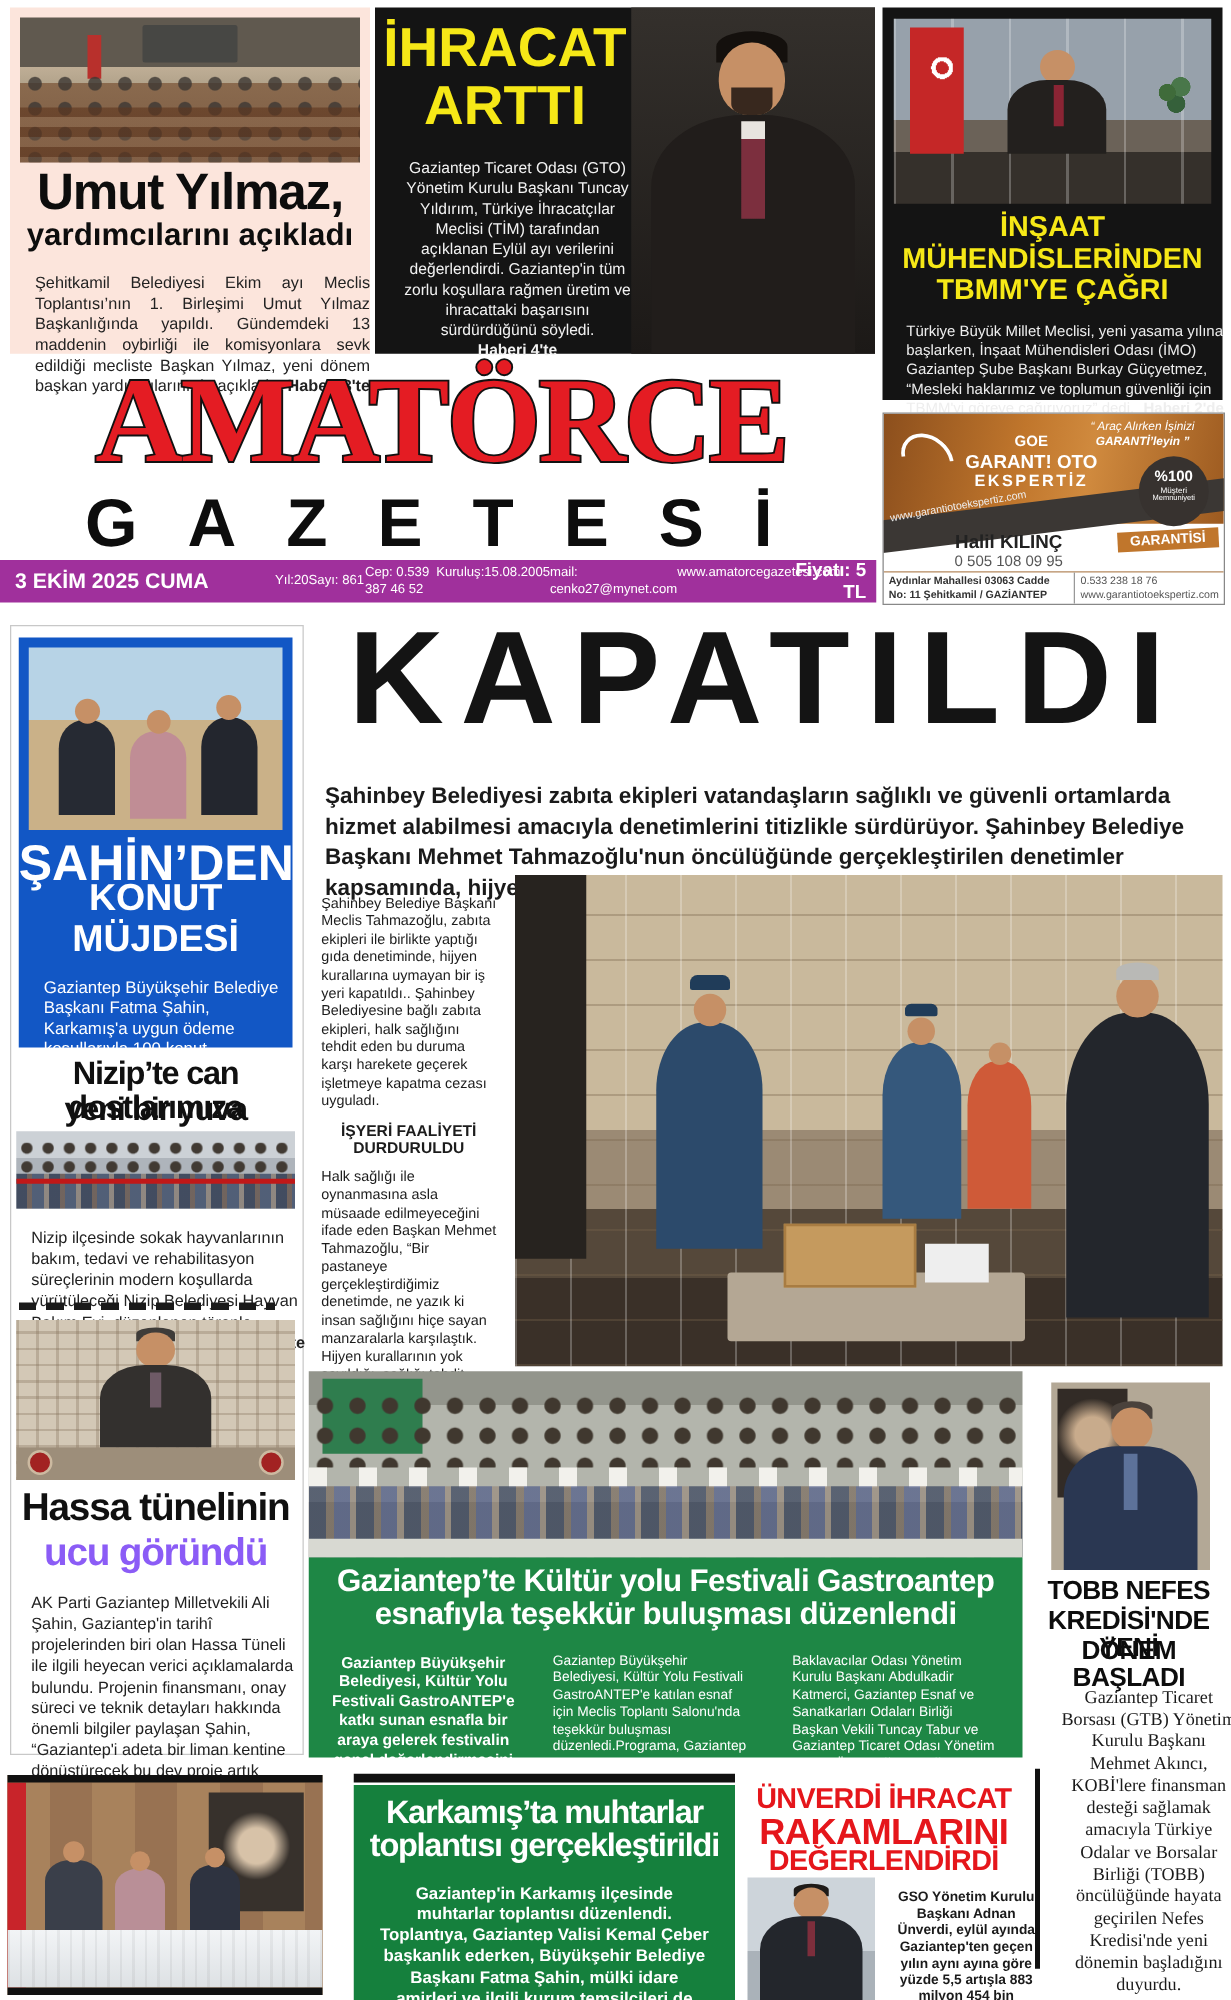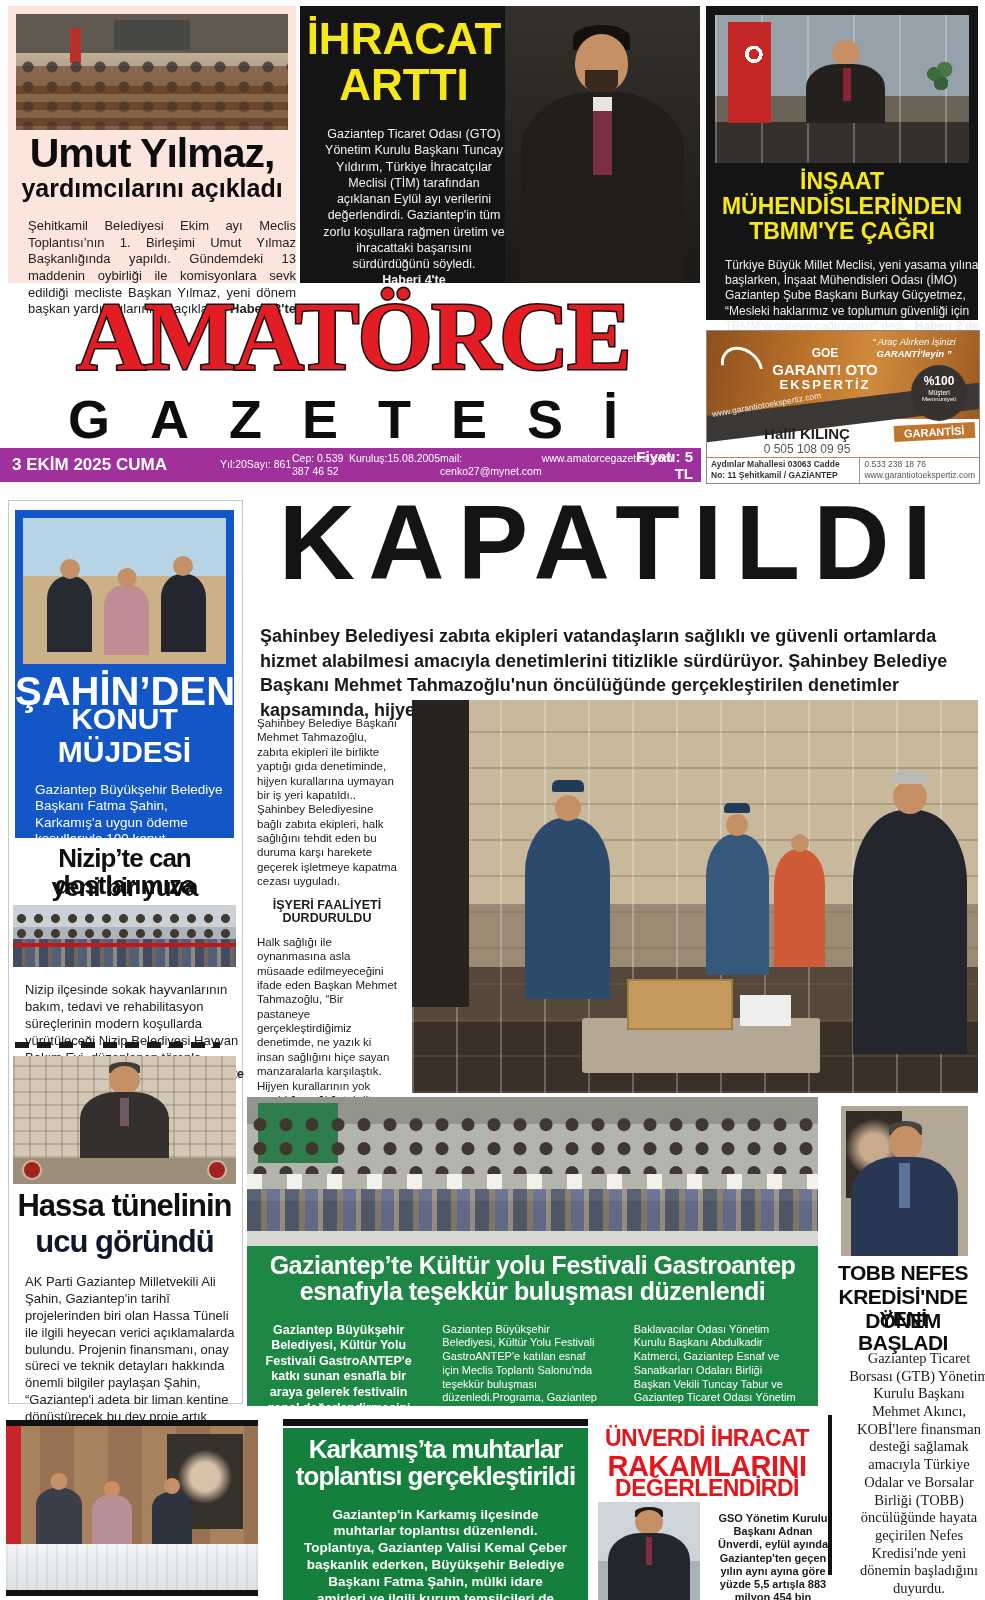--- a/index.html
+++ b/index.html
@@ -167,28 +167,28 @@
   <div class="ph" style="left:13px;top:1056px;width:223px;height:128px;background:repeating-linear-gradient(90deg,rgba(125,105,82,.3) 0 2px,transparent 2px 16px),repeating-linear-gradient(0deg,rgba(125,105,82,.3) 0 2px,transparent 2px 13px),#d3c8b6;">
     <div style="left:43%;top:5%;width:14%;height:8%;background:#3f3c39;border-radius:50% 50% 0 0;"></div>
     <div style="left:43%;top:8%;width:14%;height:22%;background:#c69066;border-radius:48%;"></div>
     <div style="left:30%;top:28%;width:40%;height:52%;background:#33302e;border-radius:40% 40% 0 0;"></div>
     <div style="left:48%;top:33%;width:4%;height:22%;background:#6e5a66;"></div>
     <div style="left:0;bottom:0;width:100%;height:20%;background:#9d8e7a;"></div>
     <div style="left:4%;bottom:3%;width:16px;height:16px;border-radius:50%;background:#a22222;border:2px solid #ccb9a0;"></div>
     <div style="right:4%;bottom:3%;width:16px;height:16px;border-radius:50%;background:#a22222;border:2px solid #ccb9a0;"></div>
   </div>
   <div class="abs hl" style="left:10px;top:1190px;width:229px;font-size:31px;letter-spacing:-1px;color:#101010;">Hassa tünelinin</div>
-  <div class="abs hl" style="left:10px;top:1226px;width:229px;font-size:31px;letter-spacing:-1px;color:#0f172a;">ucu göründü</div>
+  <div class="abs hl" style="left:10px;top:1226px;width:229px;font-size:31px;letter-spacing:-1px;color:#8b5cf6;">ucu göründü</div>
   <p class="abs" style="left:15px;top:1264px;width:220px;font-size:13px;line-height:1.3;color:#222;">
     <span>AK Parti Gaziantep Milletvekili Ali Şahin, Gaziantep'in tarihî projelerinden biri olan Hassa Tüneli ile ilgili heyecan verici açıklamalarda bulundu. Projenin finansmanı, onay süreci ve teknik detayları hakkında önemli bilgiler paylaşan Şahin, “Gaziantep'i adeta bir liman kentine dönüştürecek bu dev proje artık hayata geçme aşamasına geldi. Tünelin ucu göründü” dedi.</span>
     <span class="more">Haberi 4'te</span>
   </p>
 
   <div class="abs" style="left:247px;top:706px;width:160px;font-size:11.5px;line-height:1.25;color:#1c1c1c;">
-    <p>Şahinbey Belediye Başkanı Mehmet Tahmazoğlu, zabıta ekipleri ile birlikte yaptığı gıda denetiminde, hijyen kurallarına uymayan bir iş yeri kapatıldı.. Şahinbey Belediyesine bağlı zabıta ekipleri, halk sağlığını tehdit eden bu duruma karşı harekete geçerek işletmeye kapatma cezası uyguladı.</p>
+    <p>Şahinbey Belediye Başkanı Meclis Tahmazoğlu, zabıta ekipleri ile birlikte yaptığı gıda denetiminde, hijyen kurallarına uymayan bir iş yeri kapatıldı.. Şahinbey Belediyesine bağlı zabıta ekipleri, halk sağlığını tehdit eden bu duruma karşı harekete geçerek işletmeye kapatma cezası uyguladı.</p>
     <p class="hl" style="font-size:12.5px;margin:7px 0 3px;">İŞYERİ FAALİYETİ DURDURULDU</p>
     <p>Halk sağlığı ile oynanmasına asla müsaade edilmeyeceğini ifade eden Başkan Mehmet Tahmazoğlu, “Bir pastaneye gerçekleştirdiğimiz denetimde, ne yazık ki insan sağlığını hiçe sayan manzaralarla karşılaştık. Hijyen kurallarının yok sayıldığı, sağlığı tehdit eden yiyeceklerin hazırlandığı bu iş yeri için derhal gerekli işlemleri başlattık, faaliyetini tamamen durdurarak kapattık.” dedi.</p>
   </div>
 
   <div class="ph" style="left:412px;top:700px;width:566px;height:393px;background:repeating-linear-gradient(90deg,rgba(255,255,255,.25) 0 2px,transparent 2px 44px),repeating-linear-gradient(0deg,rgba(120,100,75,.35) 0 2px,transparent 2px 36px),linear-gradient(180deg,#c9b99c 0 52%,#9b8a74 52% 68%,#55483a 68% 82%,#3a3028 82% 100%);">
     <div style="left:0;top:0;width:10%;height:78%;background:#27231f;"></div>
     <div class="fig" style="left:20%;bottom:24%;width:15%;height:46%;background:#2c4a6b;--hs:26px;">
       <span style="position:absolute;left:50%;top:-38px;transform:translateX(-50%);width:32px;height:12px;background:#203c59;border-radius:6px 6px 2px 2px;"></span>
     </div>
     <div class="fig" style="left:52%;bottom:30%;width:11%;height:36%;background:#35587c;--hs:22px;">

